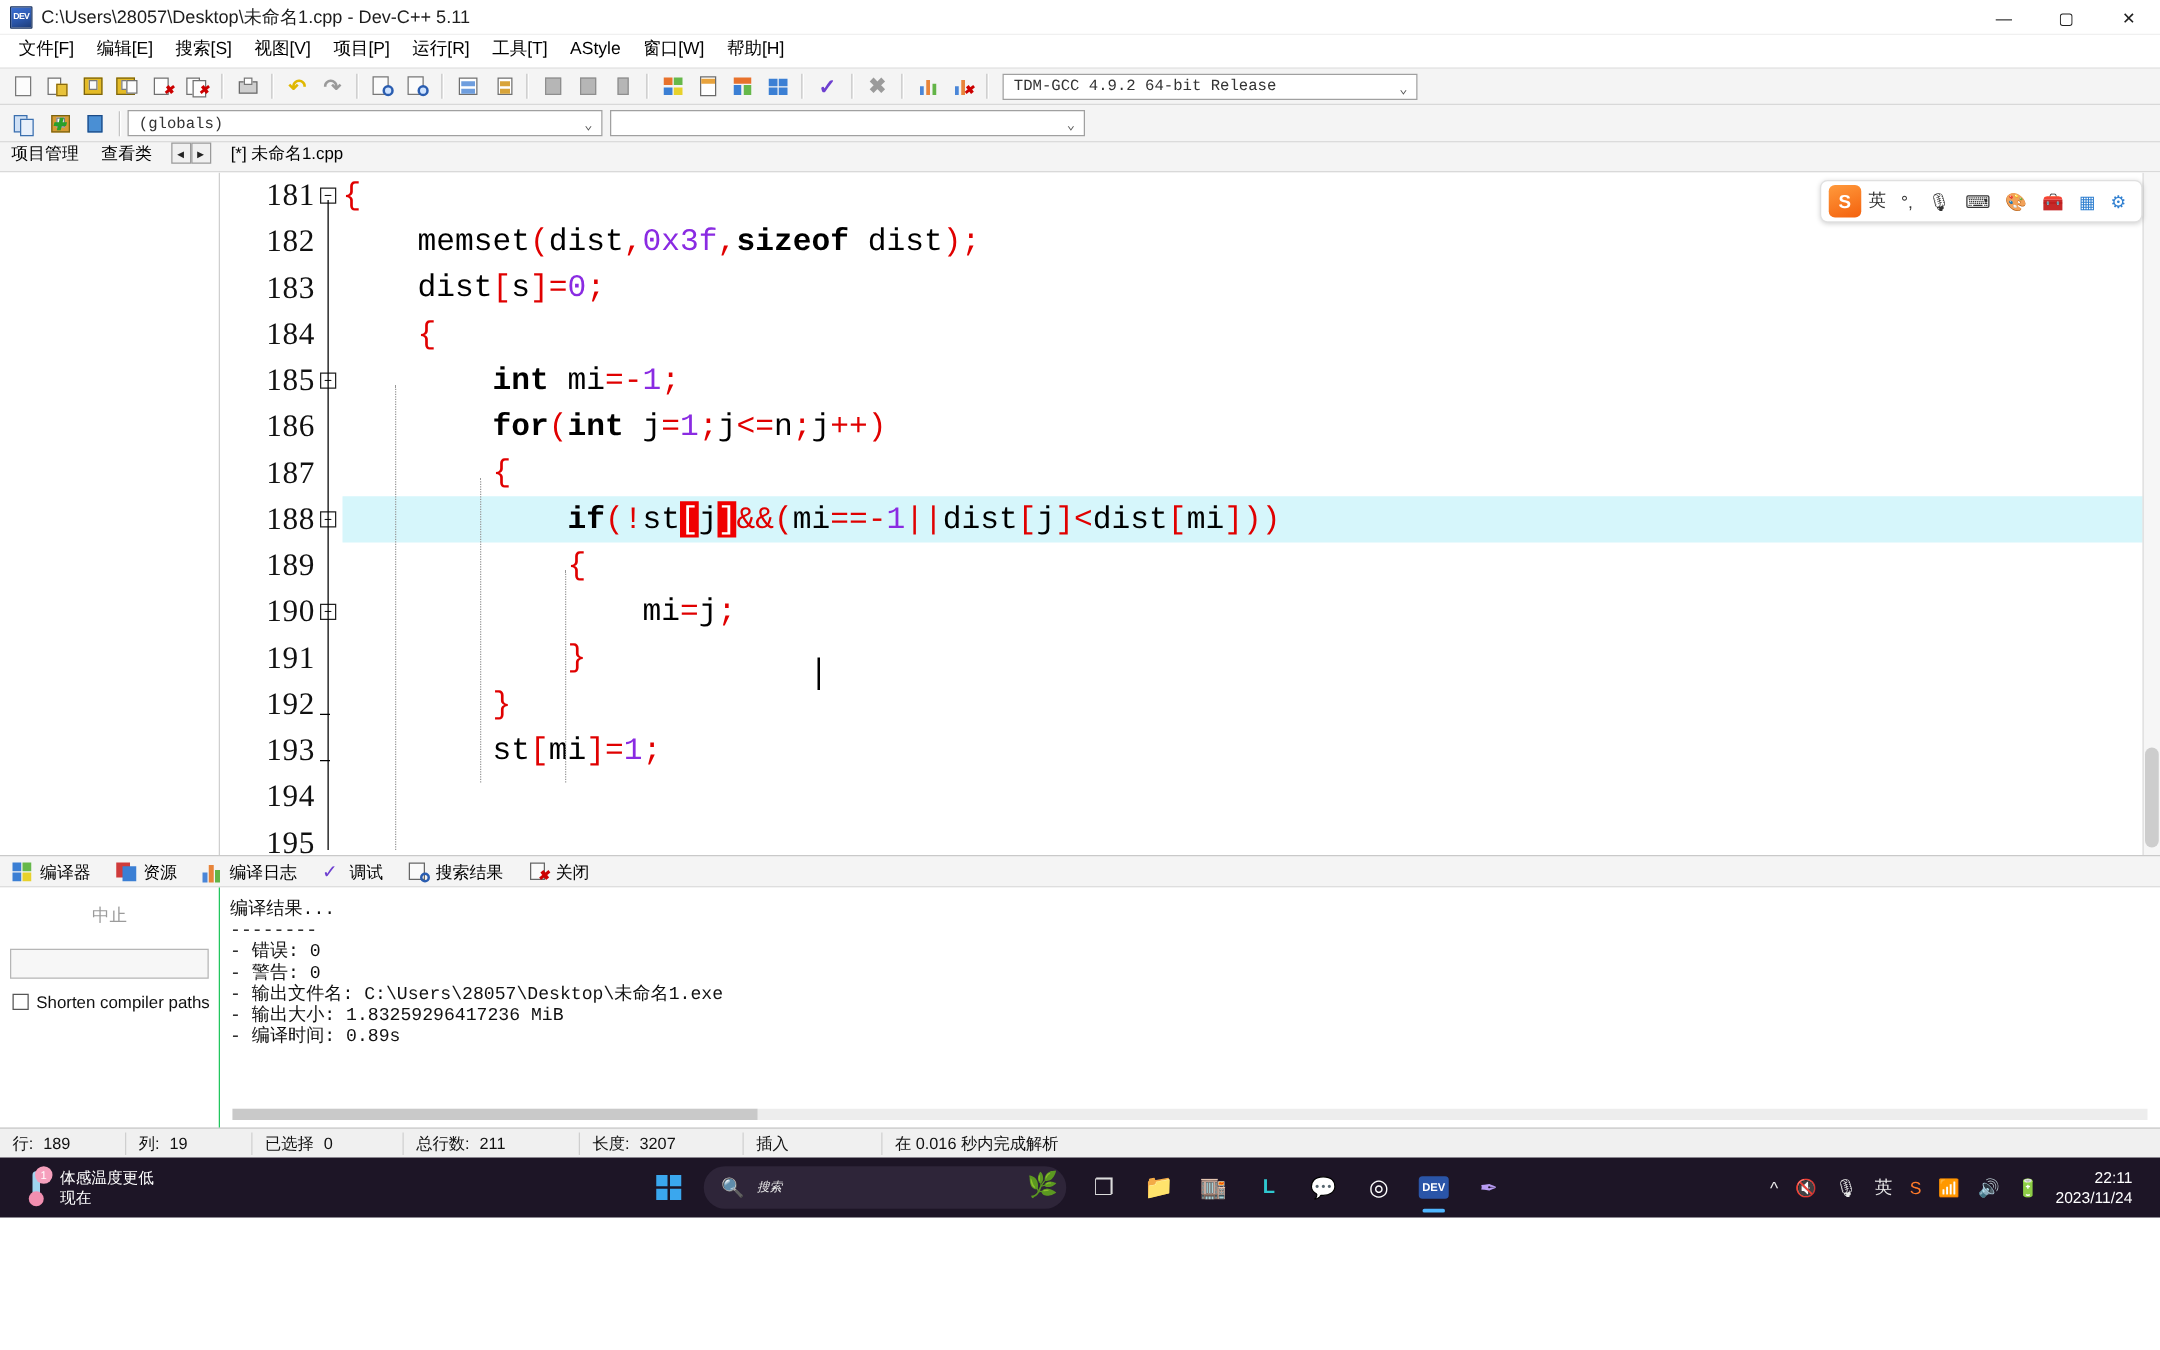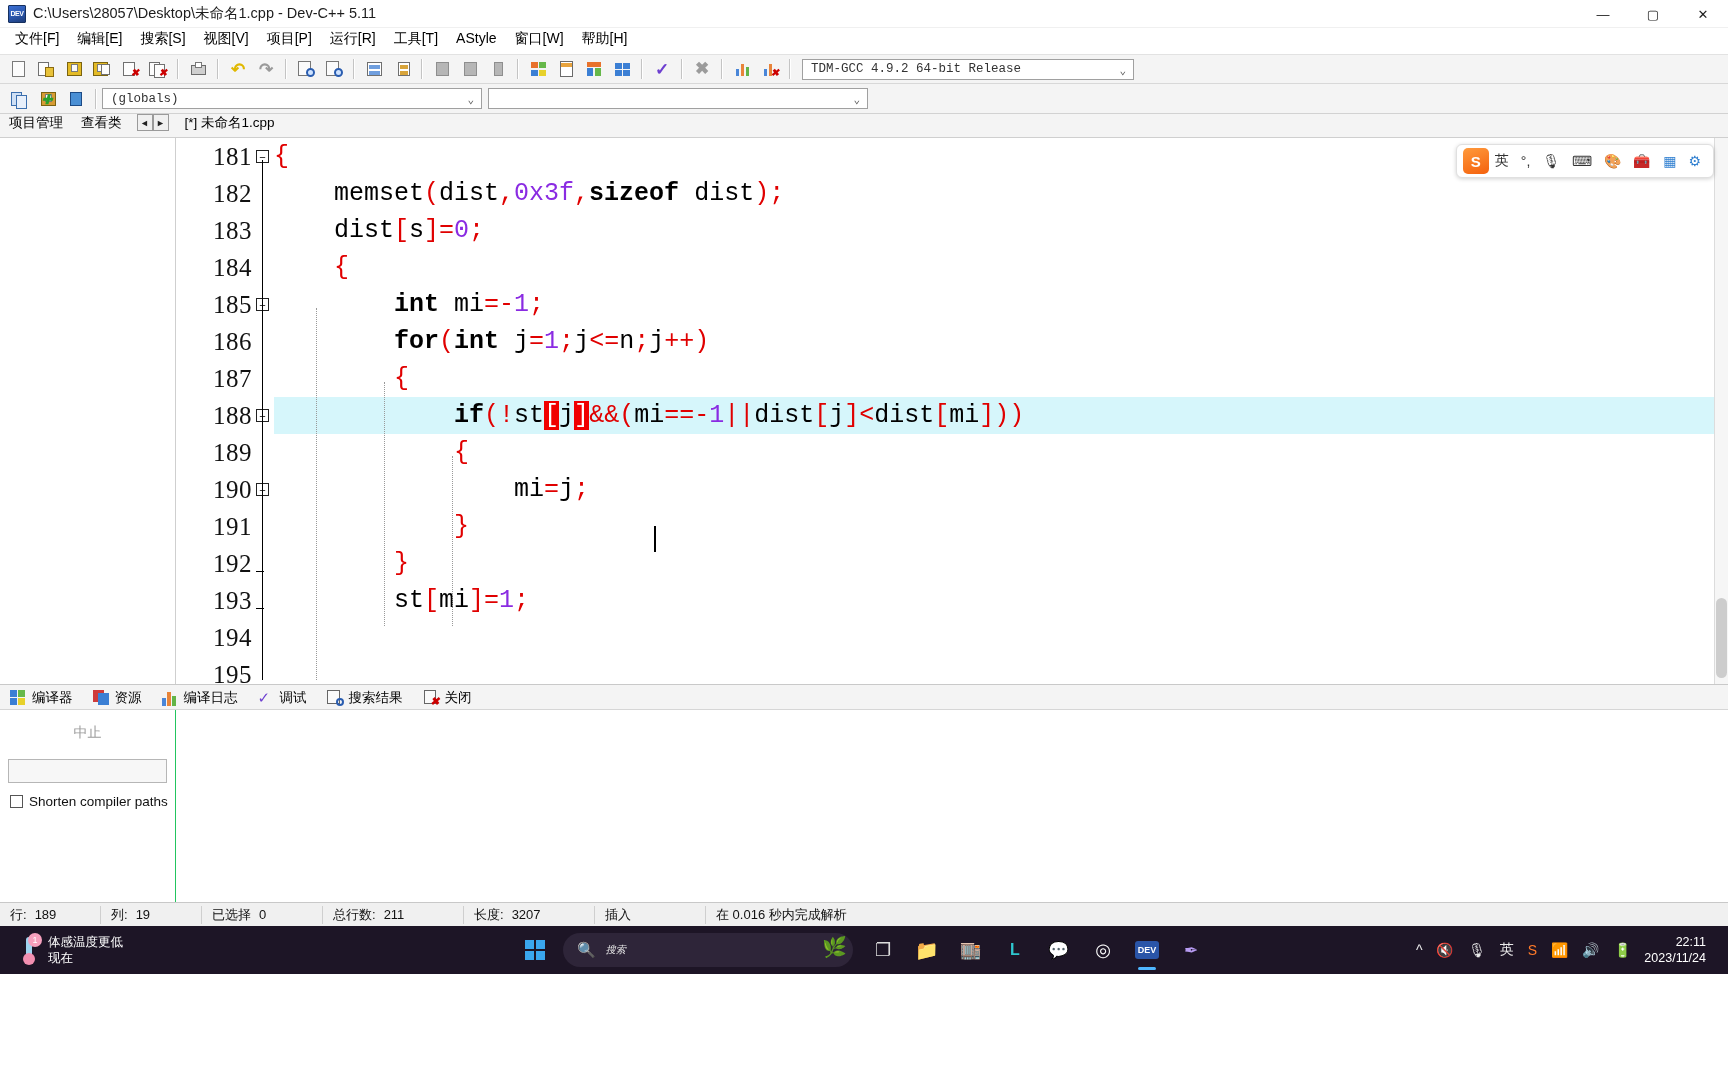--- a/index.html
+++ b/index.html
@@ -506,20 +506,32 @@
   <div class="panel-left">
     <div class="abort">中止</div>
     <div class="progbox">
       <span></span>
     </div>
     <div class="shorten">
       <span class="cbx"></span>
       <span>Shorten compiler paths</span>
     </div>
   </div>
+  <div class="logarea">
+    <div class="logline">编译结果...</div>
+    <div class="logline">--------</div>
+    <div class="logline">- 错误: 0</div>
+    <div class="logline">- 警告: 0</div>
+    <div class="logline">- 输出文件名: C:\Users\28057\Desktop\未命名1.exe</div>
+    <div class="logline">- 输出大小: 1.83259296417236 MiB</div>
+    <div class="logline">- 编译时间: 0.89s</div>
+    <div class="hscroll">
+      <div class="hthumb"></div>
+    </div>
+  </div>
 </div>
 
 <div class="statusbar">
   <div class="sbcell" style="width:100px">
     <b>行:</b>
     <span>189</span>
   </div>
   <div class="sbsep"></div>
   <div class="sbcell" style="width:100px">
     <b>列:</b>

